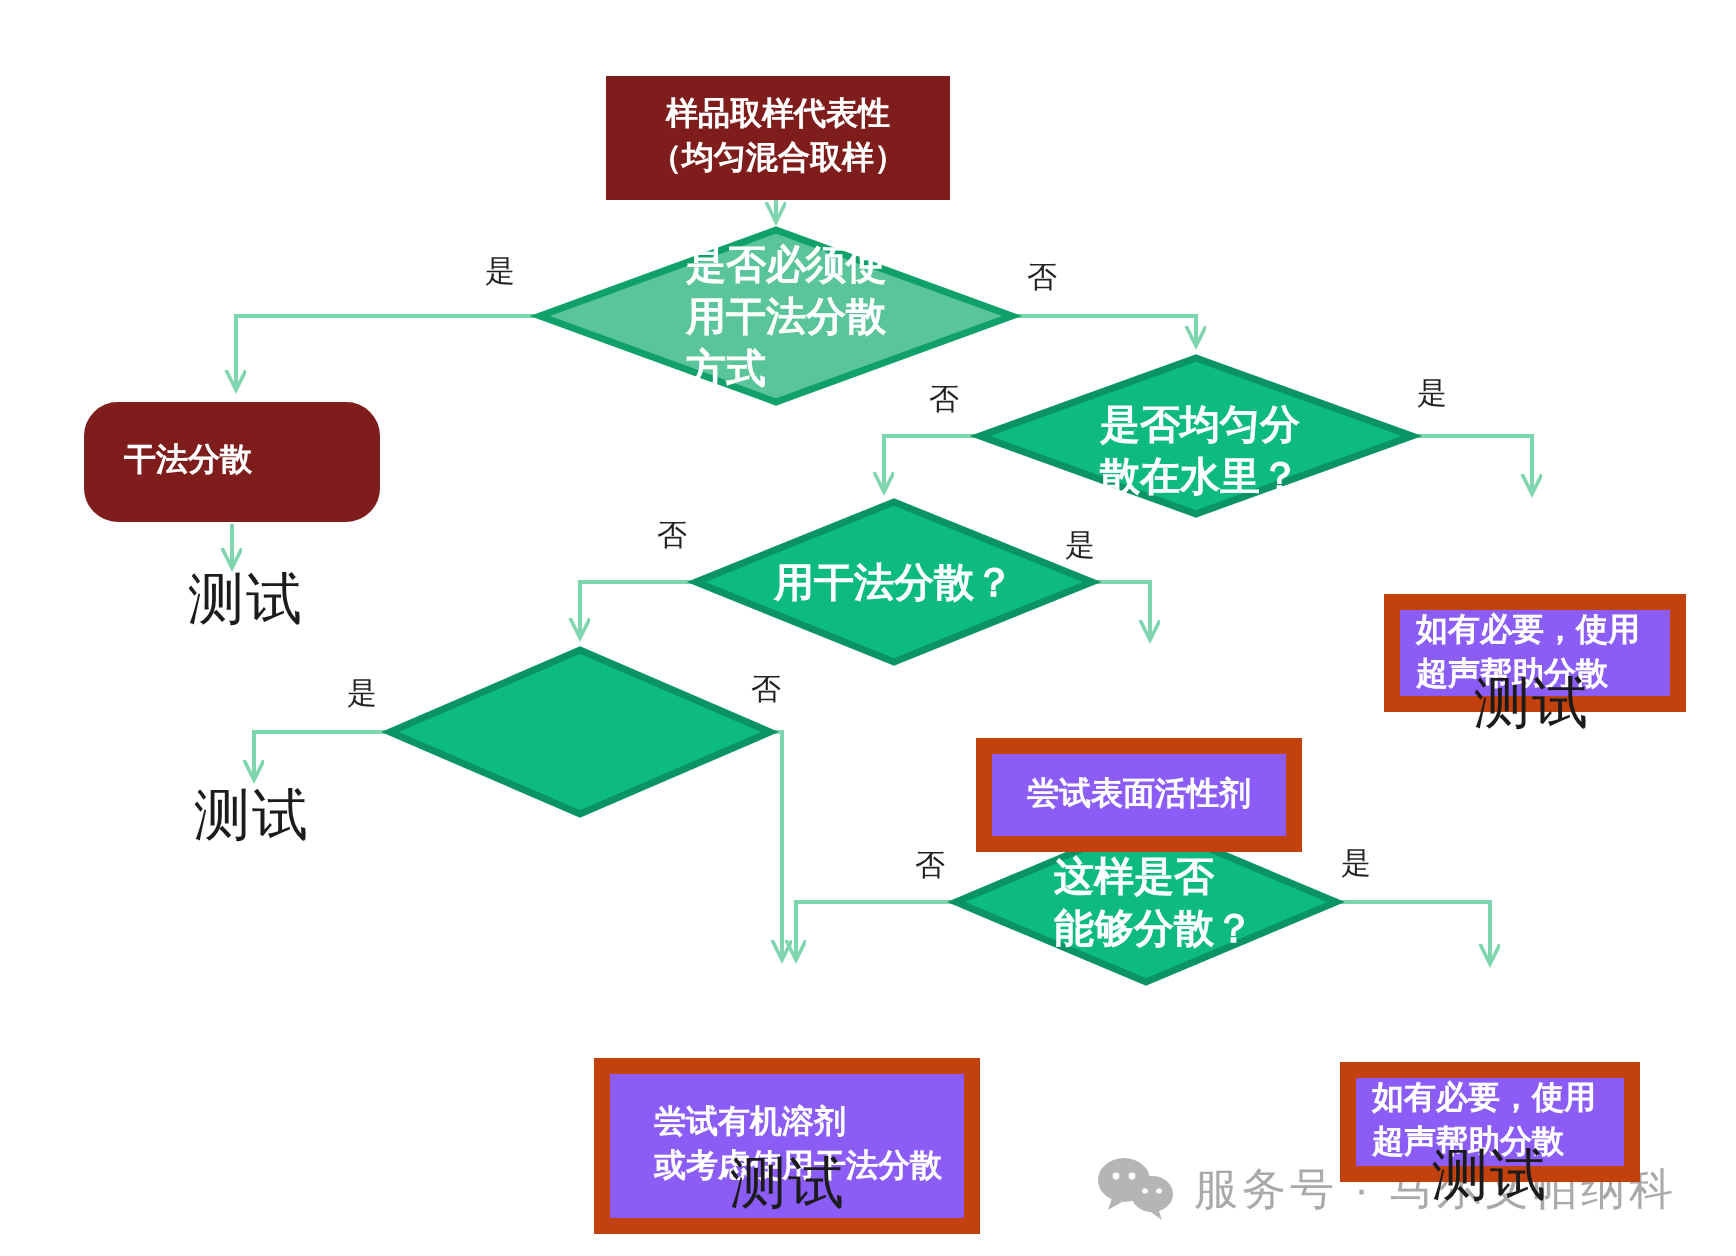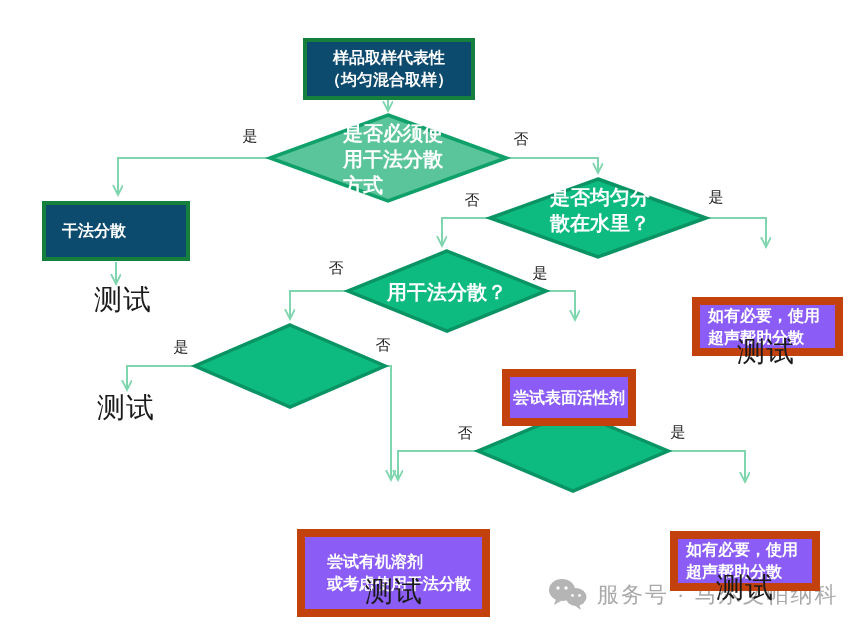--- a/index.html
+++ b/index.html
@@ -6,21 +6,21 @@
   #canvas{
     position:relative;width:868px;height:628px;background:#ffffff;overflow:hidden;
     font-family:"Liberation Sans","DejaVu Sans",sans-serif;
   }
   #edges{position:absolute;left:0;top:0;width:868px;height:628px;}
   .box{
     position:absolute;display:flex;align-items:center;box-sizing:border-box;
     color:#ffffff;font-weight:bold;font-size:16px;line-height:1.35;
     white-space:pre-line;
   }
-  .box.light{background:#0c4a6e;border:4px solid #15803d;}
+  .box.light{background:#7f1d1d;border:4px solid #7f1d1d;}
   .box.vivid{background:#8b5cf6;border:8px solid #c2410c;margin-top:44px;}
   .box.center{justify-content:center;text-align:center;}
   .box.left{justify-content:flex-start;text-align:left;}
   .dlabel{
     position:absolute;transform:translate(-50%,-50%);
     color:#ffffff;font-weight:bold;font-size:20px;line-height:1.3;
     white-space:pre-line;text-align:center;
   }
   .dlabel.left{text-align:left;}
   .edge-label{
@@ -88,49 +88,51 @@
       <circle cx="31.5" cy="17.5" r="1.4" fill="#ffffff"></circle>
     </svg>
     <span class="watermark-text">服务号 · 马尔文帕纳科</span>
   </div>
 
   <div class="box light center" style="left:303px;top:38px;width:172px;height:62px;">
     <span>样品取样代表性
 （均匀混合取样）</span>
   </div>
 
-  <div class="box light left" style="left:42px;top:201px;width:148px;height:60px;padding-left:16px;">
+  <div class="box light left" style="left:42px;top:201px;width:148px;height:60px;padding-left:16px;border-radius:17px;">
     <span>干法分散</span>
   </div>
 
   <div class="box vivid left" style="left:692px;top:253px;width:151px;height:59px;padding-left:8px;">
     <span>如有必要，使用
 超声帮助分散</span>
   </div>
 
-  <div class="box vivid center" style="left:502px;top:325px;width:134px;height:57px;">
+  <div class="box vivid center" style="left:488px;top:325px;width:163px;height:57px;">
     <span>尝试表面活性剂</span>
   </div>
 
   <div class="box vivid left" style="left:297px;top:485px;width:193px;height:88px;padding-left:22px;">
     <span>尝试有机溶剂
 或考虑使用干法分散</span>
   </div>
 
   <div class="box vivid left" style="left:670px;top:487px;width:150px;height:60px;padding-left:8px;">
     <span>如有必要，使用
 超声帮助分散</span>
   </div>
 
   <div class="dlabel left" style="left:393px;top:159px;">是否必须使
 用干法分散
 方式</div>
-  <div class="dlabel left" style="left:600px;top:210px;">是否均匀分
+  <div class="dlabel left" style="left:600px;top:226px;">是否均匀分
 散在水里？</div>
   <div class="dlabel" style="left:447px;top:292px;">用干法分散？</div>
+  <div class="dlabel left" style="left:577px;top:452px;">这样是否
+能够分散？</div>
 
   <div class="edge-label" style="left:250px;top:136px;">是</div>
   <div class="edge-label" style="left:521px;top:139px;">否</div>
   <div class="edge-label" style="left:716px;top:197px;">是</div>
   <div class="edge-label" style="left:472px;top:200px;">否</div>
   <div class="edge-label" style="left:540px;top:273px;">是</div>
   <div class="edge-label" style="left:336px;top:268px;">否</div>
   <div class="edge-label" style="left:181px;top:347px;">是</div>
   <div class="edge-label" style="left:383px;top:345px;">否</div>
   <div class="edge-label" style="left:678px;top:432px;">是</div>

